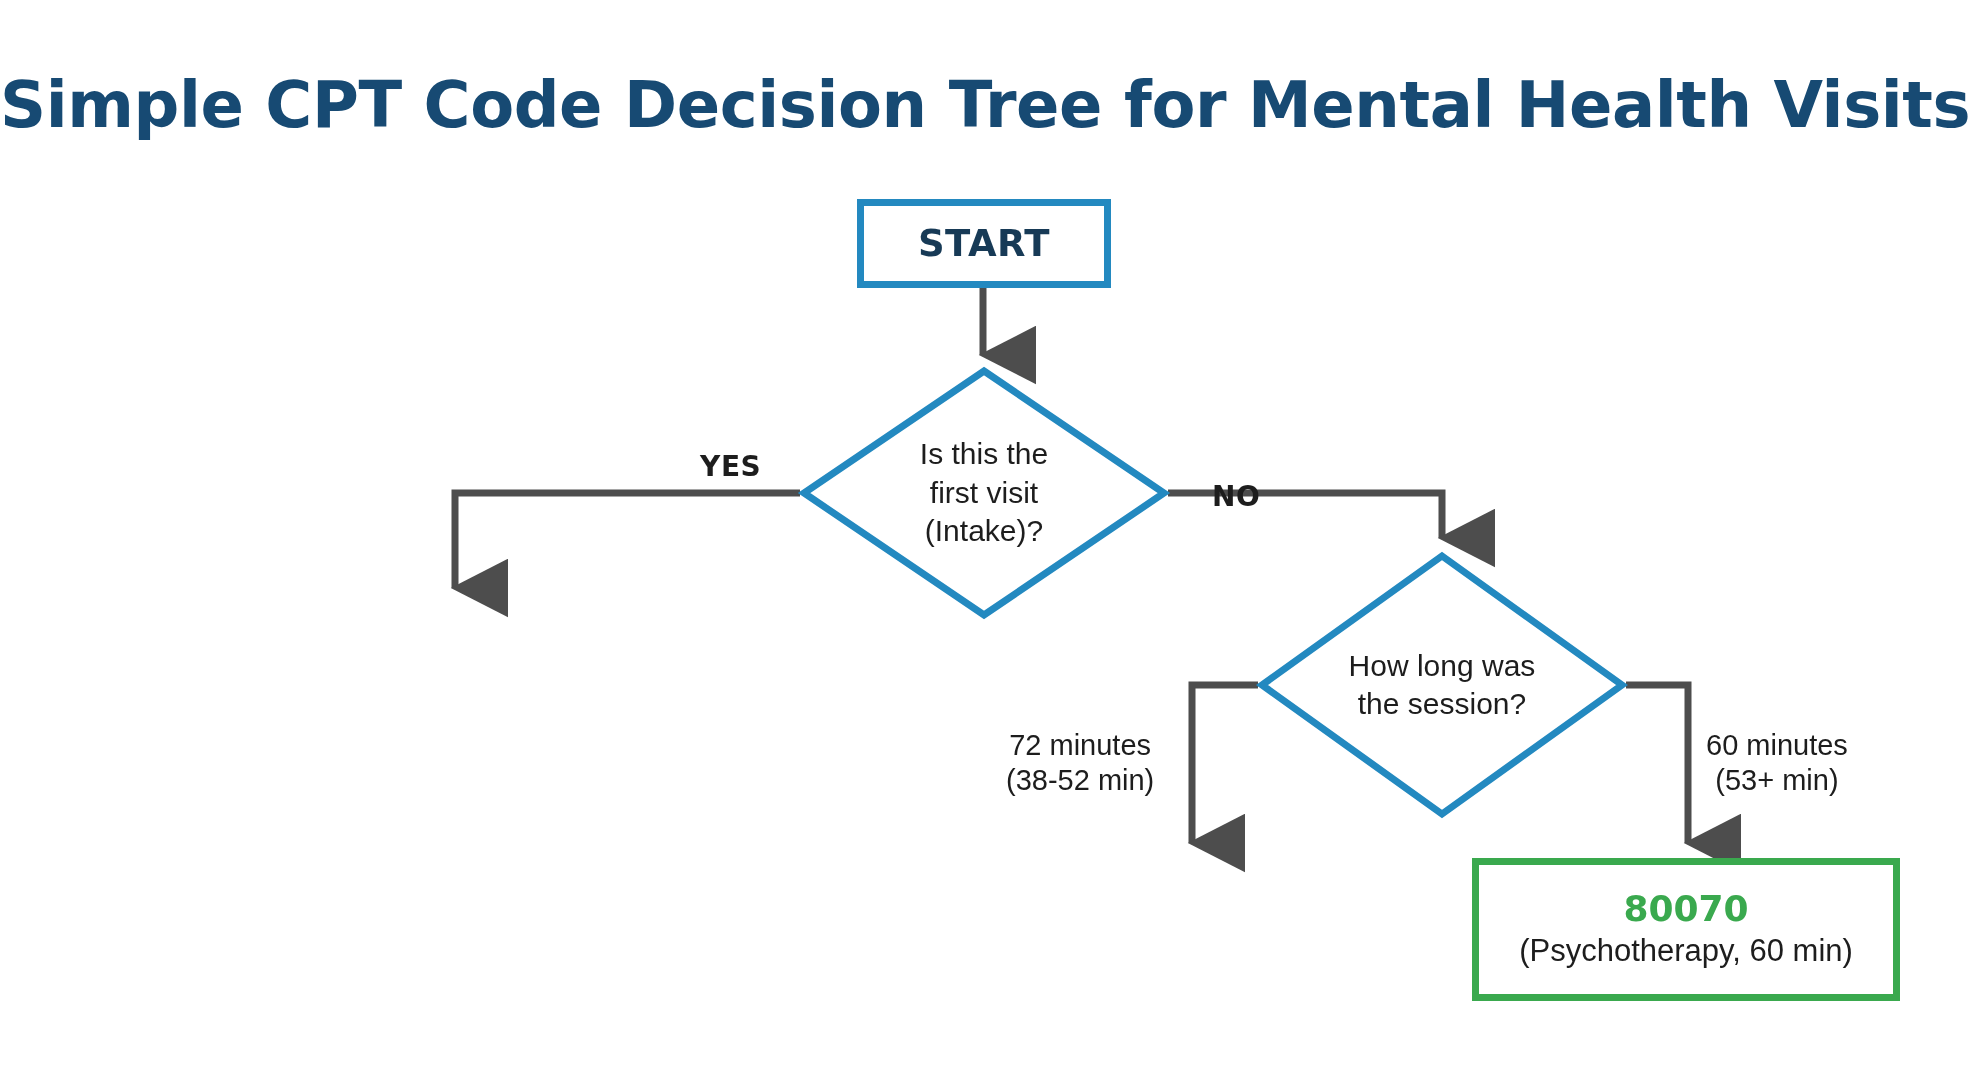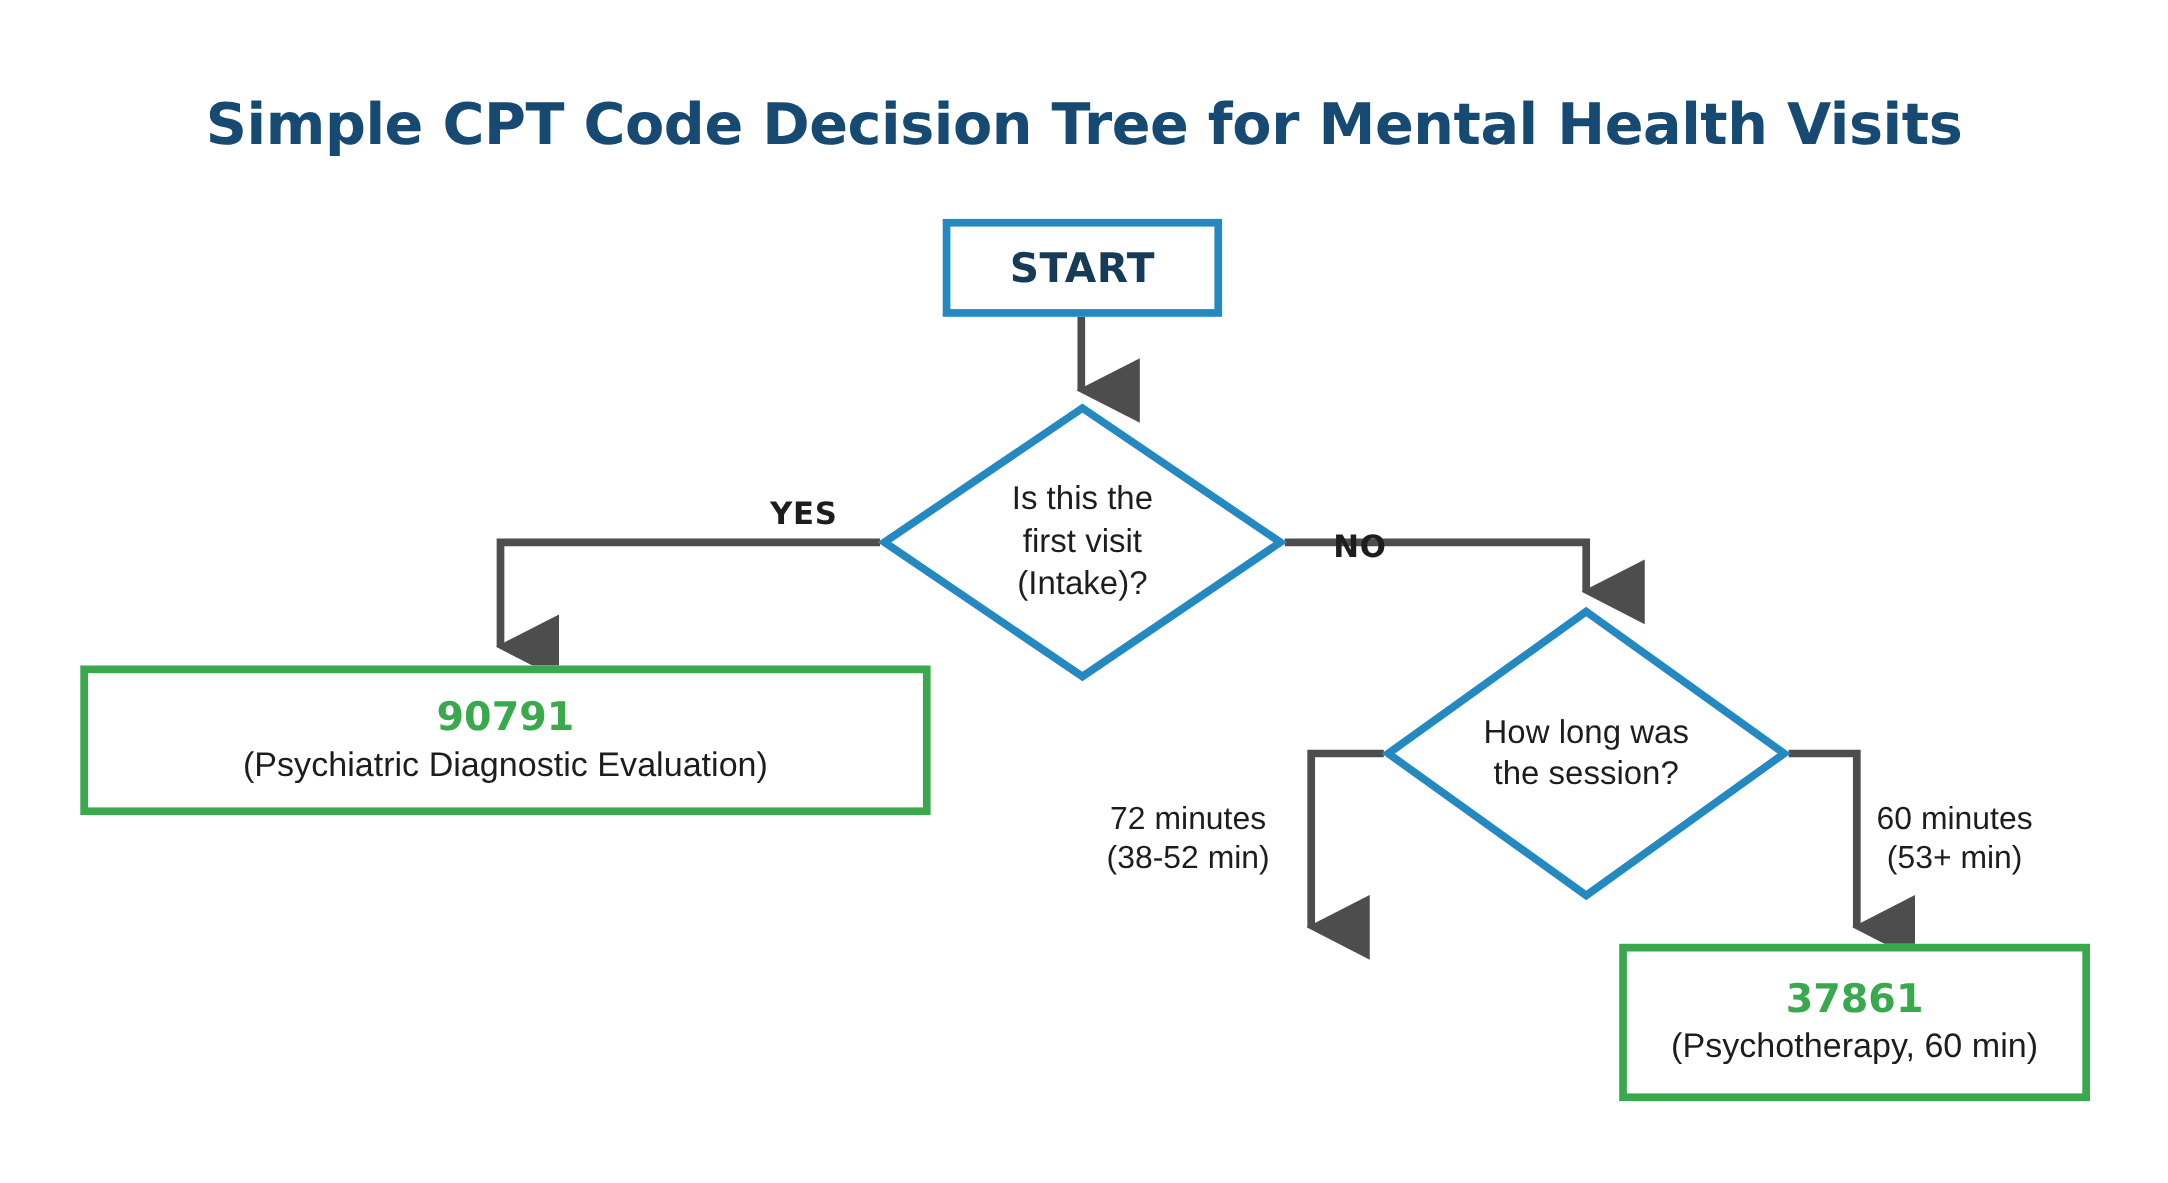--- a/index.html
+++ b/index.html
@@ -15,28 +15,27 @@
     overflow: hidden;
     font-family: "Liberation Sans", sans-serif;
   }
 
   
   #chart-title {
     position: absolute;
     left: 0;
     top: 68px;
     width: 1971px;
-    text-align: center;
-    font-family: "DejaVu Sans", sans-serif;
-    font-weight: bold;
-    font-size: 52px;
+    text-align: left;
+    font-family: "DejaVu Sans", sans-serif;
+    font-weight: bold;
+    font-size: 64px;
     letter-spacing: -0.4px;
     color: #174a73;
     white-space: nowrap;
-    margin-top: 16px;
   }
 
   
   #connectors {
     position: absolute;
     left: 0;
     top: 0;
     width: 1971px;
     height: 1075px;
     pointer-events: none;
@@ -174,28 +173,24 @@
     </svg>
     <div class="diamond-text">
       <div>
         <div>Is this the</div>
         <div>first visit</div>
         <div>(Intake)?</div>
       </div>
     </div>
   </div>
 
-  <div class="node-box box-green" style="left:73px; top:605px; width:773px; height:136px;">
-    <div class="code-label">90791</div>
-    <div class="code-desc">(Psychiatric Diagnostic Evaluation)</div>
-  </div>
 
 
   <div class="node-box box-green" style="left:1472px; top:858px; width:428px; height:143px;">
-    <div class="code-label">37861</div>
+    <div class="code-label">80070</div>
     <div class="code-desc">(Psychotherapy, 60 min)</div>
   </div>
 
   <div class="edge-label bold" style="left:700px; top:450px;">YES</div>
 
   <div class="edge-label bold" style="left:1212px; top:452px;margin-top:28px;">NO</div>
 
   <div class="edge-label two-line" style="left:1006px; top:728px;">
     <div>72 minutes</div>
     <div>(38-52 min)</div>

